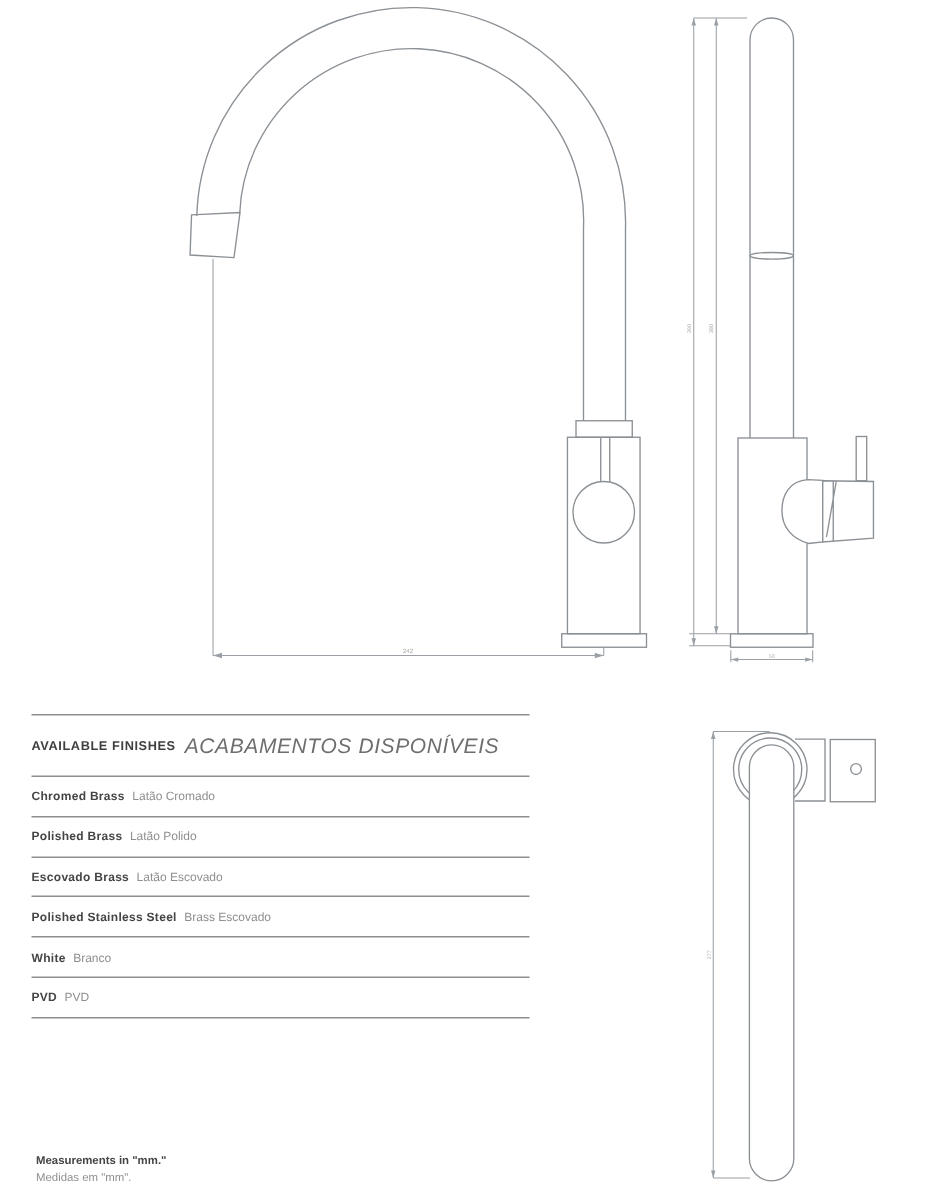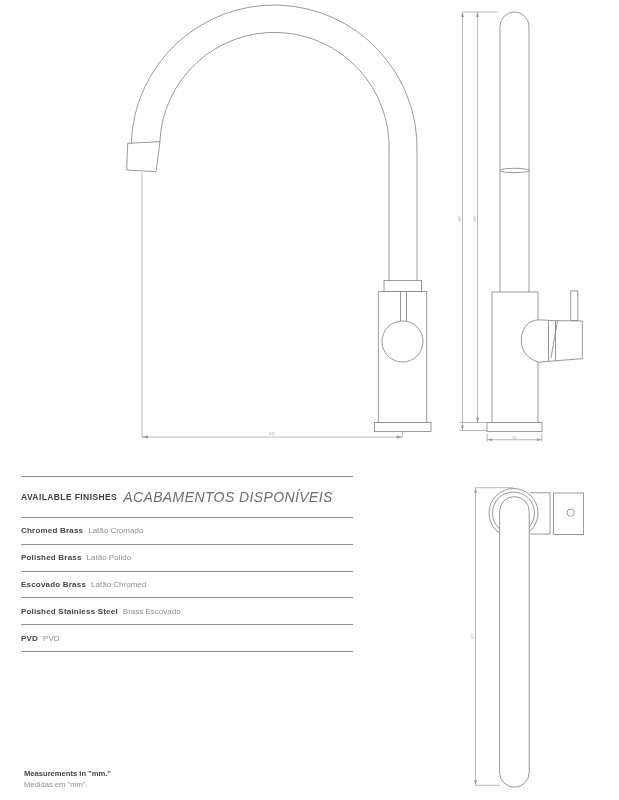--- a/index.html
+++ b/index.html
@@ -123,25 +123,29 @@
     <div class="t-row">
       <span class="en">Chromed Brass</span>
       <span class="pt">Latão Cromado</span>
     </div>
     <div class="t-row">
       <span class="en">Polished Brass</span>
       <span class="pt">Latão Polido</span>
     </div>
     <div class="t-row">
       <span class="en">Escovado Brass</span>
-      <span class="pt">Latão Chromed</span>
+      <span class="pt">Latão Escovado</span>
     </div>
     <div class="t-row">
       <span class="en">Polished Stainless Steel</span>
       <span class="pt">Brass Escovado</span>
+    </div>
+    <div class="t-row">
+      <span class="en">White</span>
+      <span class="pt">Branco</span>
     </div>
     <div class="t-row">
       <span class="en">PVD</span>
       <span class="pt">PVD</span>
     </div>
   </div>
 
   <div class="footer">
     <div class="f-en">Measurements in "mm."</div>
     <div class="f-pt">Medidas em "mm".</div>

